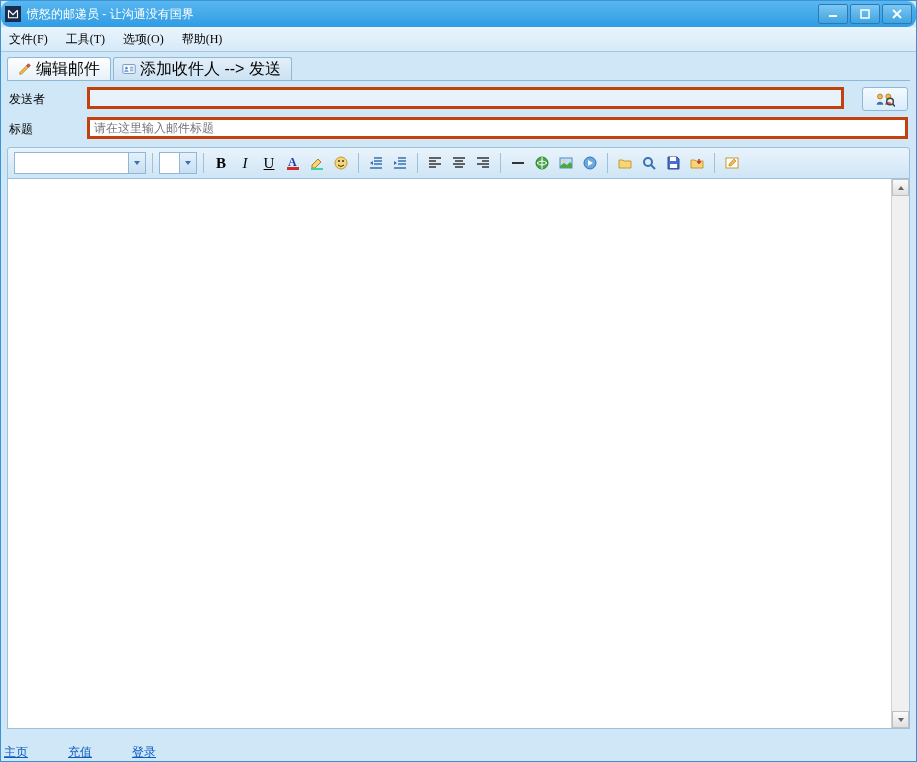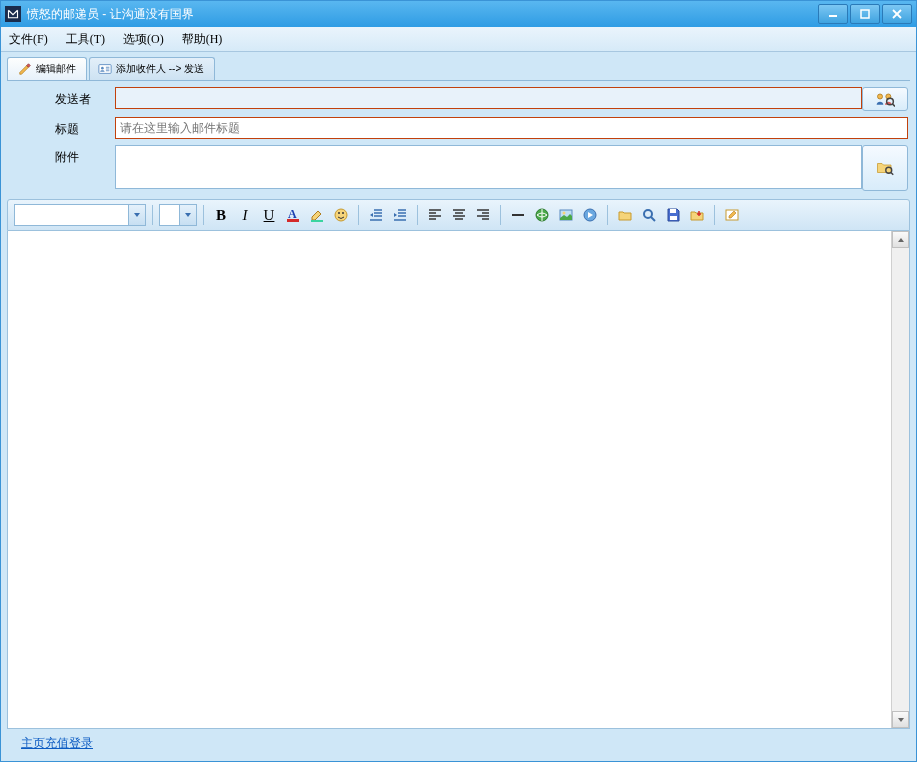--- a/index.html
+++ b/index.html
@@ -1,39 +1,39 @@
 <!DOCTYPE html>
 <html><head>
 <meta charset="utf-8">
 <style>
   html,body{margin:0;padding:0;font-family:"Microsoft YaHei","SimSun",Arial,sans-serif;font-size:12px;color:#000;}
   .window{width:917px;height:762px;background:#cfe7f7;border:1px solid #3a93d6;box-sizing:border-box;position:relative;display:flex;flex-direction:column;}
   
-  .titlebar{height:26px;background:linear-gradient(to bottom,#59b7f0,#2f9ce4);display:flex;align-items:center;color:#fff;font-size:12px;padding:0 4px;}
+  .titlebar{height:26px;background:linear-gradient(to bottom,#59b7f0,#2f9ce4);display:flex;align-items:center;color:#fff;font-size:12px;padding:0 4px;border-radius:9px;}
   .titlebar .appicon{width:16px;height:16px;background:#1a2c4d;display:flex;align-items:center;justify-content:center;margin-right:6px;}
   .titlebar .appicon svg{width:12px;height:12px;}
   .titlebar .title-text{flex:0 0 auto;}
   .titlebar .spacer{flex:1;}
   .winbtn{width:28px;height:18px;margin-left:2px;border:1px solid #2a7ab8;border-radius:2px;background:linear-gradient(to bottom,#7cc7f3,#3fa3e0);display:flex;align-items:center;justify-content:center;color:#fff;}
   .winbtn.close{background:linear-gradient(to bottom,#7cc7f3,#3fa3e0);}
   .winbtn svg{width:10px;height:10px;}
   
   .menubar{height:24px;background:linear-gradient(to bottom,#eaf4fc,#d6eaf8);border-bottom:1px solid #a7c7e0;display:flex;align-items:center;padding:0 8px;gap:18px;font-family:Liberation Serif, serif;}
   .menubar .menuitem{cursor:default;}
   
   .tabbar{height:26px;display:flex;align-items:flex-end;padding:2px 6px 0 6px;gap:2px;background:#cfe7f7;}
-  .tab{height:22px;border:1px solid #8fb8d8;border-bottom:none;background:linear-gradient(to bottom,#fdfefe,#e7f1fa);padding:0 10px;display:flex;align-items:center;gap:4px;border-radius:3px 3px 0 0;font-size:10px;margin-top:36px;}
+  .tab{height:22px;border:1px solid #8fb8d8;border-bottom:none;background:linear-gradient(to bottom,#fdfefe,#e7f1fa);padding:0 10px;display:flex;align-items:center;gap:4px;border-radius:3px 3px 0 0;font-size:16px;margin-top:36px;}
   .tab.inactive{background:linear-gradient(to bottom,#e3eff9,#cde2f2);padding-left:8px;}
   .tab .tabicon{width:14px;height:14px;display:flex;align-items:center;justify-content:center;}
   .tabstrip-line{height:1px;background:#8fb8d8;margin:0 6px;}
   
   .formarea{padding:6px 8px 4px 8px;display:flex;flex-direction:column;gap:6px;}
-  .formrow{display:flex;align-items:flex-start;gap:0;margin-left:46px;}
+  .formrow{display:flex;align-items:flex-start;gap:18px;}
   .formlabel{width:60px;padding-top:4px;flex-shrink:0;}
-  .textinput{flex:1;height:22px;border:1px solid #c2410c;background:#fff;box-sizing:border-box;padding:2px 4px;font-family:inherit;font-size:12px;}
+  .textinput{flex:1;height:22px;border:3px solid #c2410c;background:#fff;box-sizing:border-box;padding:2px 4px;font-family:inherit;font-size:12px;}
   .textinput.readonly{background:#e8f2fa;}
   .textarea{flex:1;height:44px;border:1px solid #8fb8d8;background:#fff;box-sizing:border-box;padding:2px 4px;resize:none;font-family:inherit;font-size:12px;}
   .sidebtn{width:44px;height:22px;border:1px solid #8fb8d8;background:linear-gradient(to bottom,#f5faff,#d8ecfa);border-radius:3px;display:flex;align-items:center;justify-content:center;flex-shrink:0;}
   .sidebtn.tall{height:44px;}
   .sidebtn svg{width:20px;height:18px;}
   
   .editor-toolbar{height:30px;margin:4px 6px 0 6px;background:linear-gradient(to bottom,#e9f4fc,#cfe5f5);border:1px solid #9cc1dd;border-radius:3px 3px 0 0;display:flex;align-items:center;padding:0 6px;gap:2px;}
   .tb-combo{height:20px;border:1px solid #8fb8d8;background:#fff;display:flex;align-items:center;}
   .tb-combo.font{width:130px;}
   .tb-combo.color{width:36px;}
@@ -44,21 +44,21 @@
   .tb-sep{width:1px;height:20px;background:#9cc1dd;margin:0 4px;}
   .tb-btn svg{width:16px;height:16px;}
   
   .editor-body{flex:1;margin:0 6px 6px 6px;border:1px solid #9cc1dd;border-top:none;background:#fff;position:relative;overflow:hidden;}
   .editor-scroll{position:absolute;right:0;top:0;width:17px;height:100%;background:#f0f0f0;border-left:1px solid #d0d0d0;}
   .scroll-arrow{width:100%;height:17px;background:linear-gradient(to bottom,#fafafa,#e0e0e0);border:1px solid #c0c0c0;box-sizing:border-box;display:flex;align-items:center;justify-content:center;position:absolute;}
   .scroll-arrow.up{top:0;}
   .scroll-arrow.down{bottom:0;}
   .scroll-arrow svg{width:8px;height:8px;}
   
-  .bottomlinks{height:26px;display:flex;align-items:flex-start;padding:0 20px;}
+  .bottomlinks{height:26px;display:flex;align-items:flex-end;gap:40px;padding:0 3px;}
   .bottomlinks a{color:#0b5bc2;text-decoration:underline;cursor:pointer;}
 </style>
 </head>
 <body>
 
 <div class="window">
 
   <div class="titlebar">
     <div class="appicon">
       <svg viewBox="0 0 16 16">
@@ -130,31 +130,20 @@
           <path d="M12 17 C12 12 20 12 20 17 Z" fill="#d45a5a"></path>
           <circle cx="18" cy="13" r="4" fill="none" stroke="#444" stroke-width="1.8"></circle>
           <line x1="21" y1="16" x2="24" y2="19" stroke="#444" stroke-width="2"></line>
         </svg>
       </div>
     </div>
     <div class="formrow">
       <div class="formlabel">标题</div>
       <input type="text" class="textinput" placeholder="请在这里输入邮件标题" style="">
     </div>
-    <div class="formrow">
-      <div class="formlabel">附件</div>
-      <textarea class="textarea" style=""></textarea>
-      <div class="sidebtn tall">
-        <svg viewBox="0 0 24 24">
-          <path d="M2 6 L8 6 L10 8 L20 8 L20 18 L2 18 Z" fill="#f5d47a" stroke="#c79a2e"></path>
-          <circle cx="17" cy="15" r="4" fill="none" stroke="#444" stroke-width="1.8"></circle>
-          <line x1="20" y1="18" x2="23" y2="21" stroke="#444" stroke-width="2"></line>
-        </svg>
-      </div>
-    </div>
   </div>
 
   <div class="editor-toolbar">
     <div class="tb-combo font">
       <div class="combo-body"></div>
       <div class="combo-arrow">
           <svg viewBox="0 0 8 8">
             <path d="M1 2 L4 6 L7 2 Z" fill="#3a6fb0"></path>
           </svg>
         </div>

